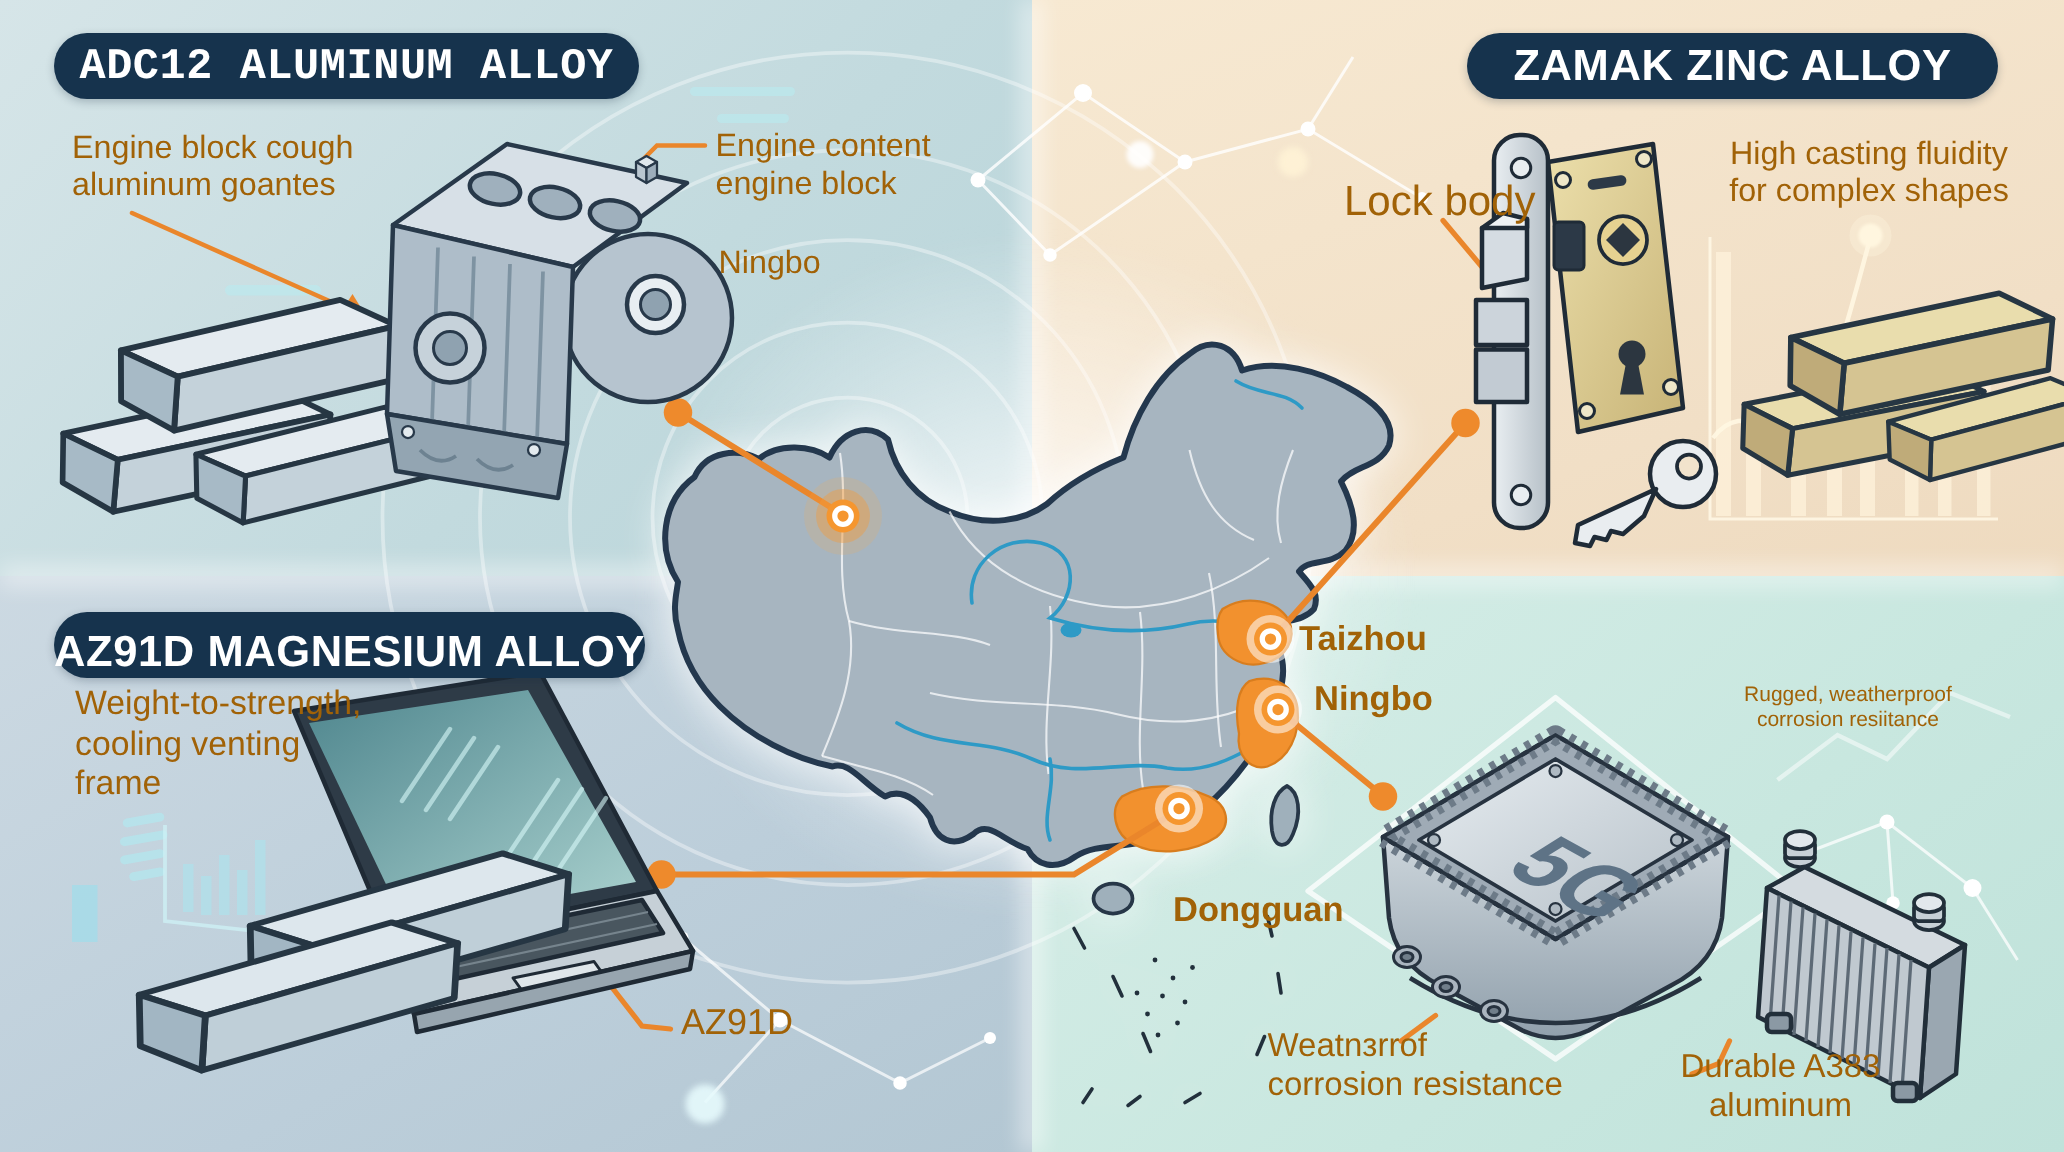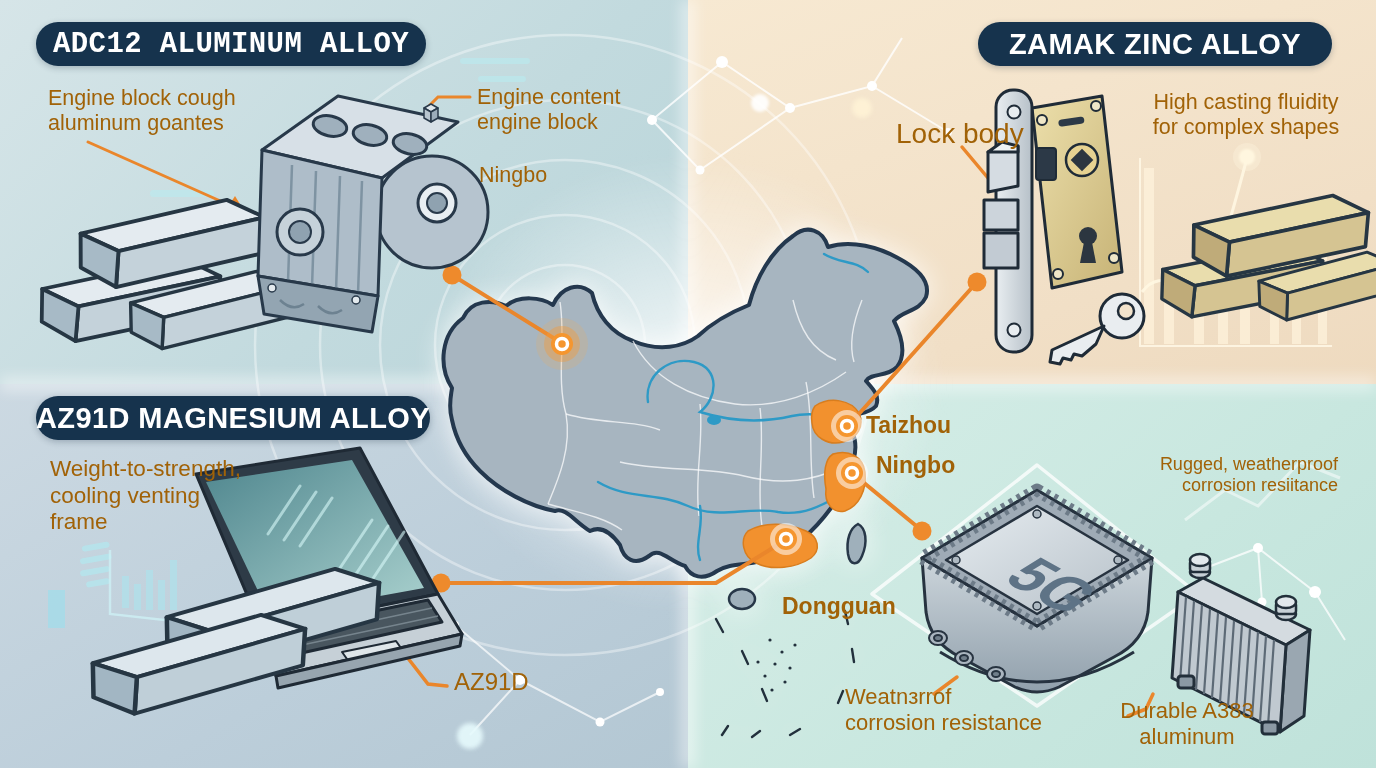--- a/index.html
+++ b/index.html
@@ -412,40 +412,40 @@
       <rect x="1262" y="722" width="16" height="12" rx="3" fill="#8b99a4"></rect>
     </g>
   </svg>
 
   <div class="pill" style="left:36px;top:22px;width:390px;font-family:Liberation Mono, monospace;">
       <span>ADC12 ALUMINUM ALLOY</span>
     </div>
   <div class="pill" style="left:978px;top:22px;width:354px;">
       <span>ZAMAK ZINC ALLOY</span>
     </div>
-  <div class="pill" style="left:36px;top:396px;width:394px;">
+  <div class="pill" style="left:36px;top:408px;width:394px;align-items:flex-end;">
       <span>AZ91D MAGNESIUM ALLOY</span>
     </div>
 
   <div class="cap" style="left:48px;top:86px;font-size:21.5px;">Engine block cough
 aluminum goantes</div>
   <div class="cap" style="left:477px;top:85px;font-size:21.5px;">Engine content
 engine block</div>
   <div class="cap" style="left:479px;top:163px;font-size:21.5px;">Ningbo</div>
 
   <div class="cap" style="left:884px;top:117px;font-size:28px;margin-left:12px;">Lock body</div>
   <div class="cap tc" style="left:1148px;top:90px;width:196px;font-size:21.5px;">High casting fluidity
 for complex shapes</div>
 
   <div class="cap" style="left:50px;top:456px;font-size:22.5px;">Weight-to-strength,
 cooling venting
 frame</div>
   <div class="cap" style="left:454px;top:668px;font-size:24px;">AZ91D</div>
 
-  <div class="cap tc" style="left:1126px;top:454px;width:212px;font-size:18px;text-align:right;">Rugged, weatherproof
+  <div class="cap tc" style="left:1126px;top:454px;width:212px;font-size:14px;">Rugged, weatherproof
 corrosion resiitance</div>
   <div class="cap" style="left:845px;top:684px;font-size:22px;">Weatnзrrof
 corrosion resistance</div>
   <div class="cap tc" style="left:1066px;top:698px;width:146px;font-size:22px;margin-left:48px;">Durable A383
 aluminum</div>
 
   <div class="city" style="left:866px;top:412px;">Taizhou</div>
   <div class="city" style="left:876px;top:452px;">Ningbo</div>
   <div class="city" style="left:782px;top:553px;margin-top:40px;">Dongguan</div>
 

